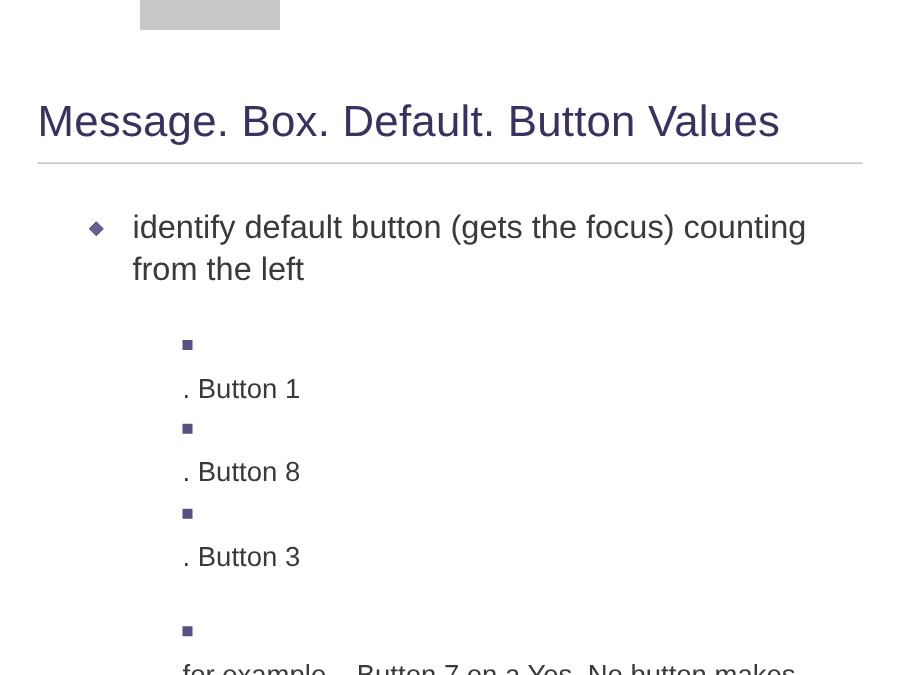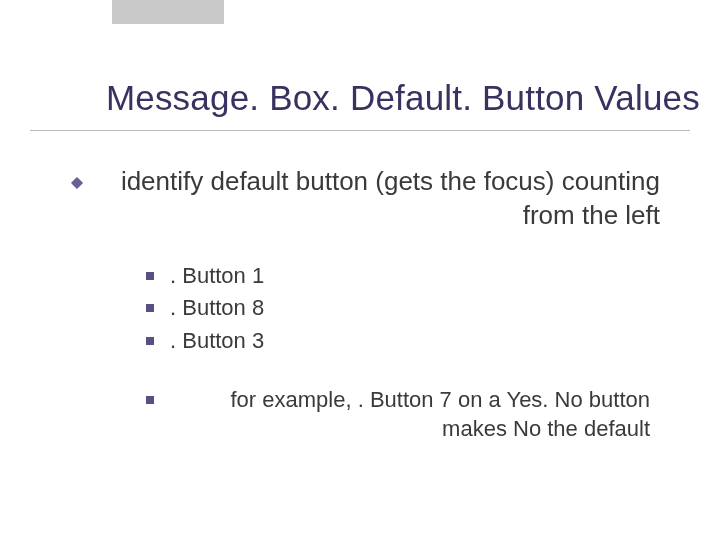--- a/index.html
+++ b/index.html
@@ -10,21 +10,20 @@
     background: #fff;
     font-family: Verdana, Tahoma, Geneva, sans-serif;
     color: #4a4a4a;
     overflow: hidden;
   }
   .slide {
     position: relative;
     width: 720px;
     height: 540px;
     box-sizing: border-box;
-    text-align: right;
   }
   .top-grey {
     position: absolute;
     top: 0;
     left: 112px;
     width: 112px;
     height: 24px;
     background: #c8c8c8;
   }
   .title-wrap {
@@ -75,20 +74,21 @@
   }
   .bullet-l2 {
     display: flex;
     align-items: flex-start;
     gap: 16px;
     font-size: 22px;
     line-height: 1.35;
     color: #3a3a3a;
     margin-bottom: 3px;
     margin-right: 40px;
+    flex-direction: column;
   }
   .marker-square {
     flex: 0 0 auto;
     width: 8px;
     height: 8px;
     background: #5a4f84;
     margin-top: 11px;
   }
   .gap {
     height: 26px;

